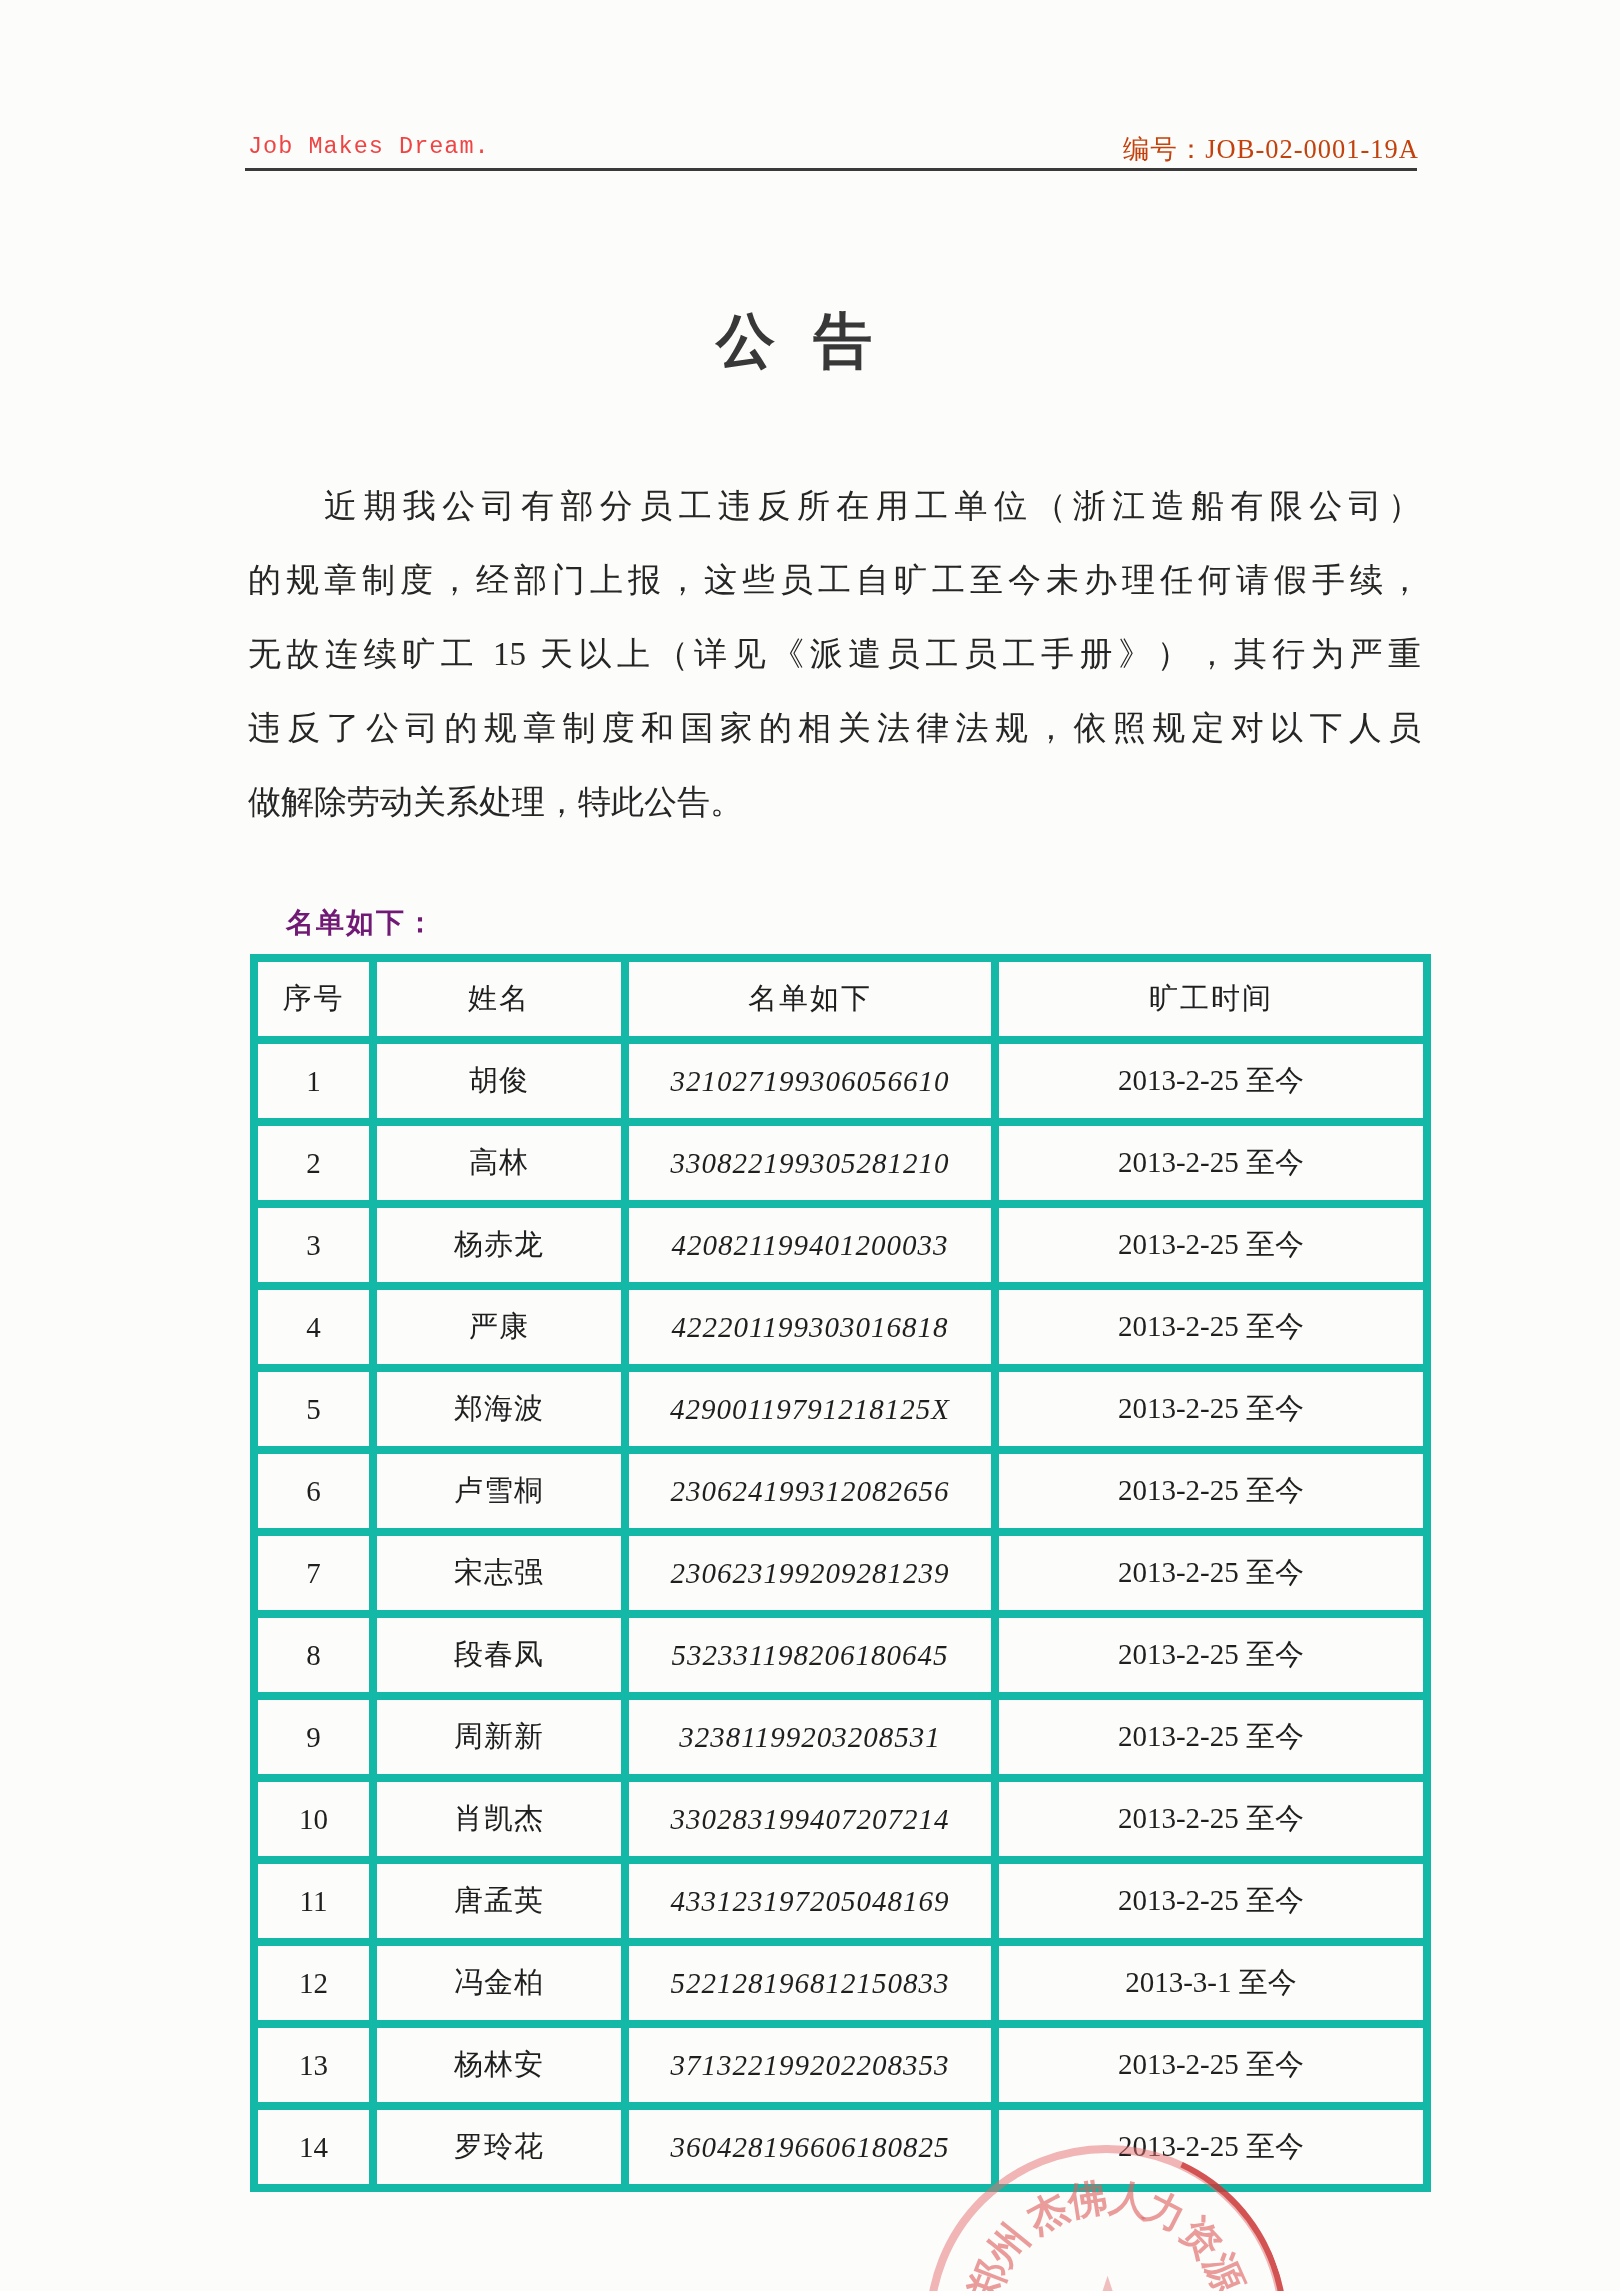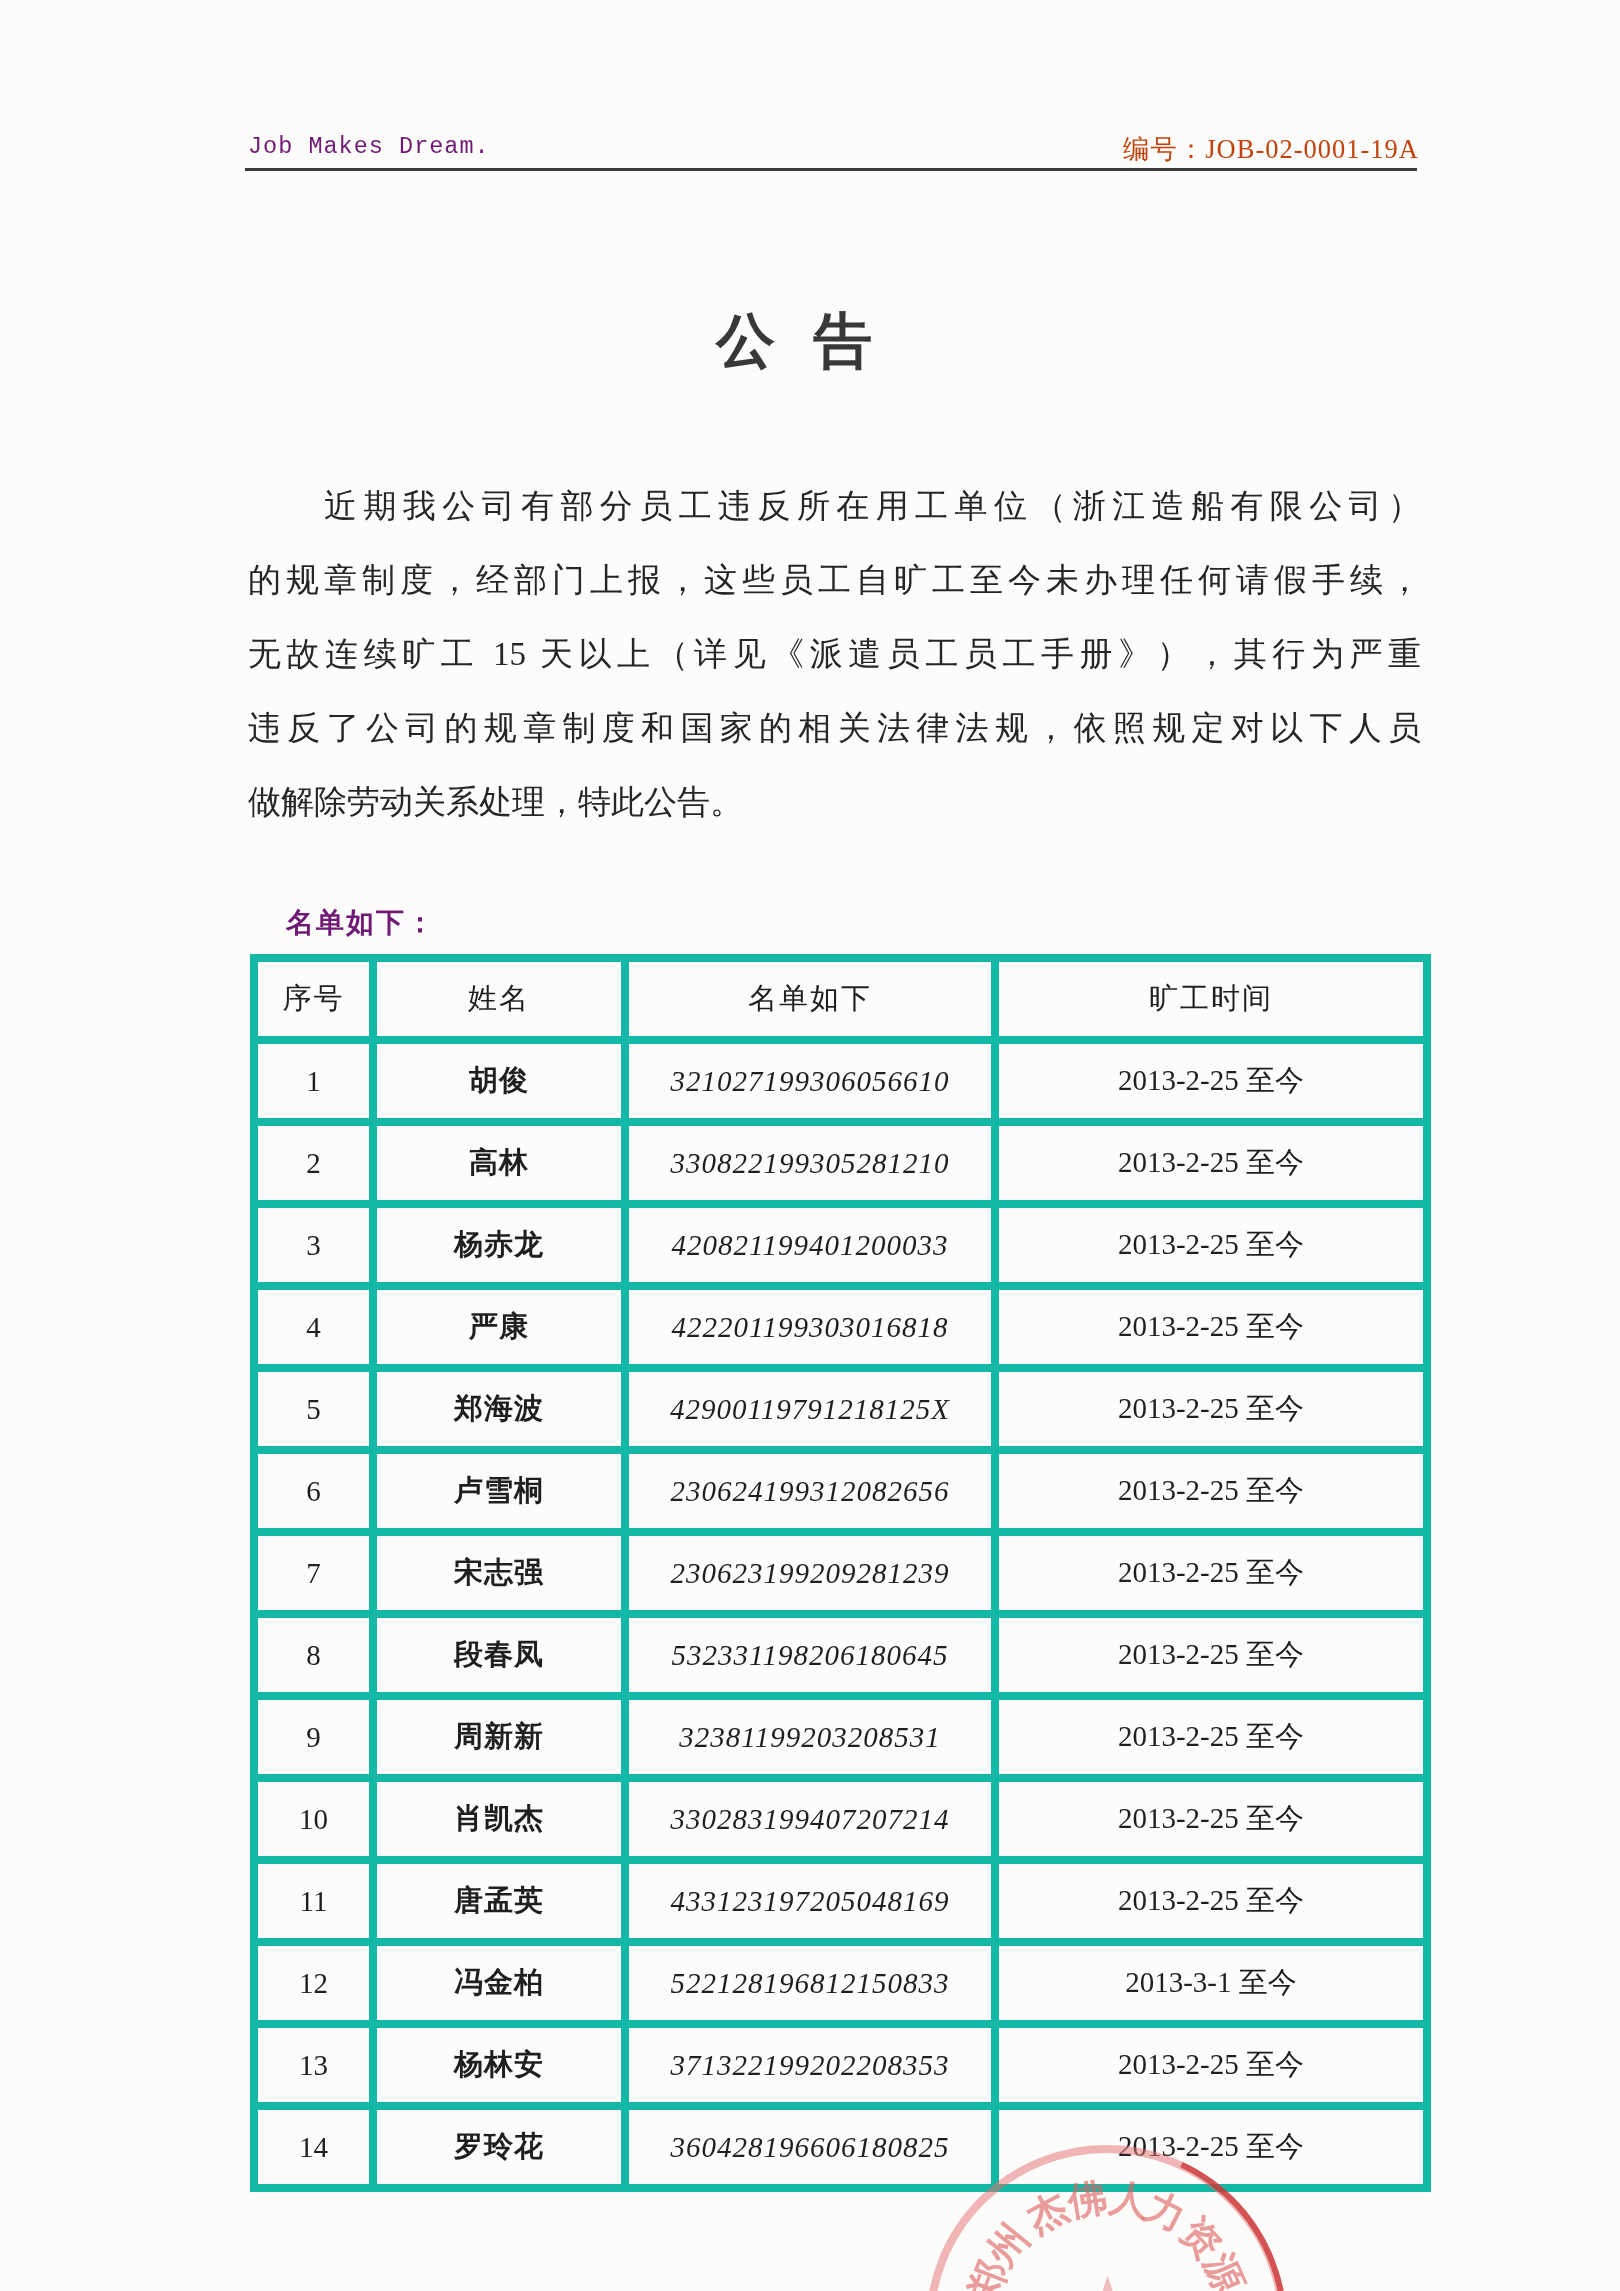--- a/index.html
+++ b/index.html
@@ -9,21 +9,21 @@
     margin:0 auto;
     background:#fcfcfb;
     overflow:hidden;
     font-family:"Liberation Serif","DejaVu Serif",serif;
     color:#2a2a2a;
   }
   
   .slogan {
     position:absolute; left:248px; top:133px;
     font-family:"Liberation Mono","DejaVu Sans Mono",monospace;
-    font-size:23.5px; letter-spacing:1px; color:#701a75;
+    font-size:23.5px; letter-spacing:1px; color:#ef4444;
   }
   .doc-number {
     position:absolute; right:201px; top:131px;
     font-size:26.5px; color:#c2410c; letter-spacing:1px;
   }
   .header-rule {
     position:absolute; left:245px; top:168px;
     width:1172px; height:2.9px; background:#3a3a3a;
   }
   
@@ -59,21 +59,21 @@
     border:2.9px solid #2b2b2b;
   }
   .doc-table th, .doc-table td {
     border:8px solid #14b8a6;
     height:72px;
     text-align:center; vertical-align:middle;
     font-size:29px; color:#1f1f1f;
     overflow:hidden;
   }
   .doc-table th { font-weight:400; letter-spacing:2px; }
-  .doc-table td.cell-name { font-weight:700; letter-spacing:1px; }
+  .doc-table td.cell-name { font-weight:400; letter-spacing:1px; }
   .doc-table td.cell-id-number { letter-spacing:1px;font-style:italic; }
   
   .stamp-ring {
     position:absolute; left:926px; top:2145px;
     width:345px; height:345px;
     border:8.8px solid rgba(228,110,110,0.50);
     border-radius:50%;
   }
   .stamp-ring-dark {
     position:absolute; left:926px; top:2145px;

